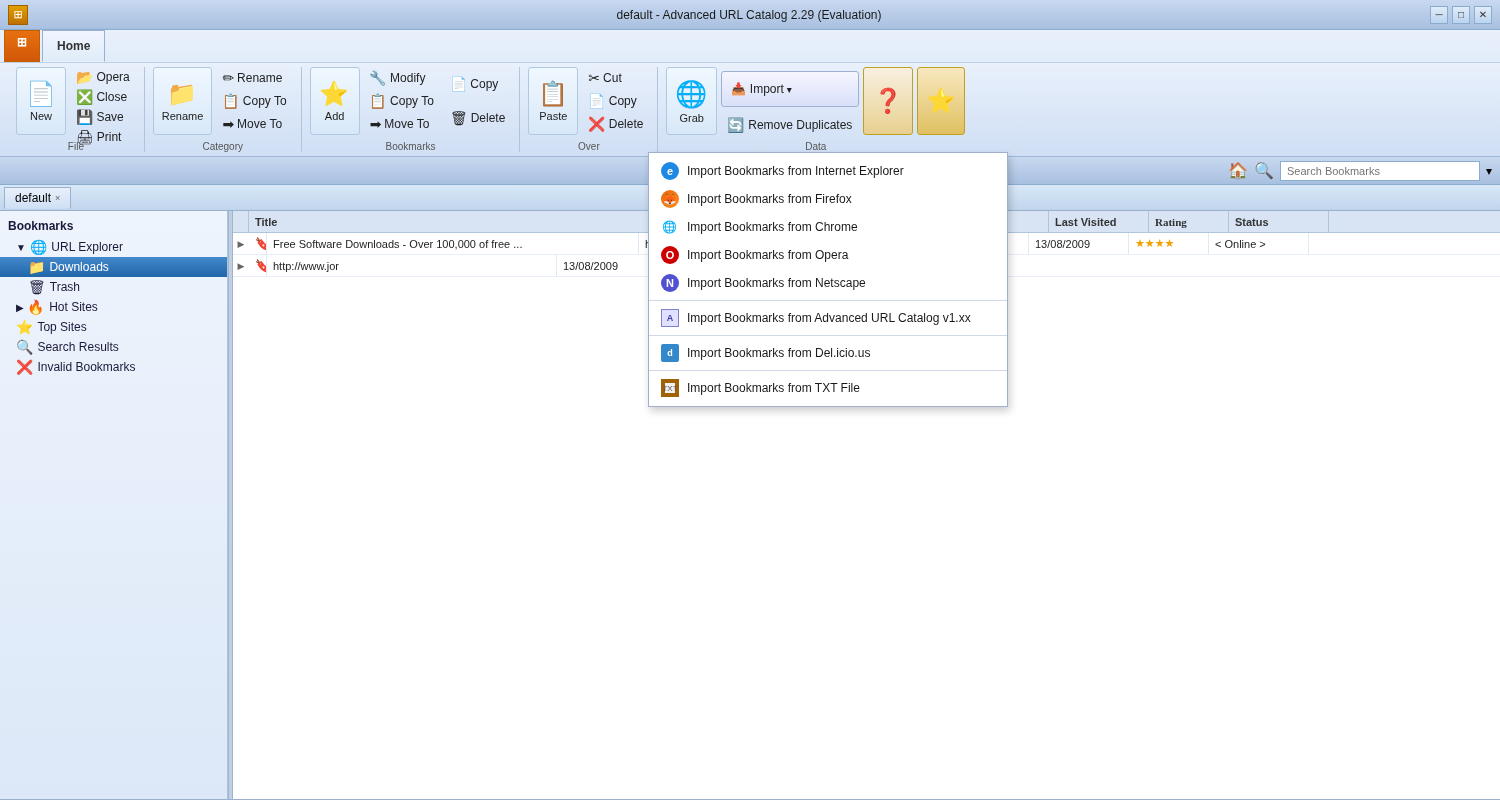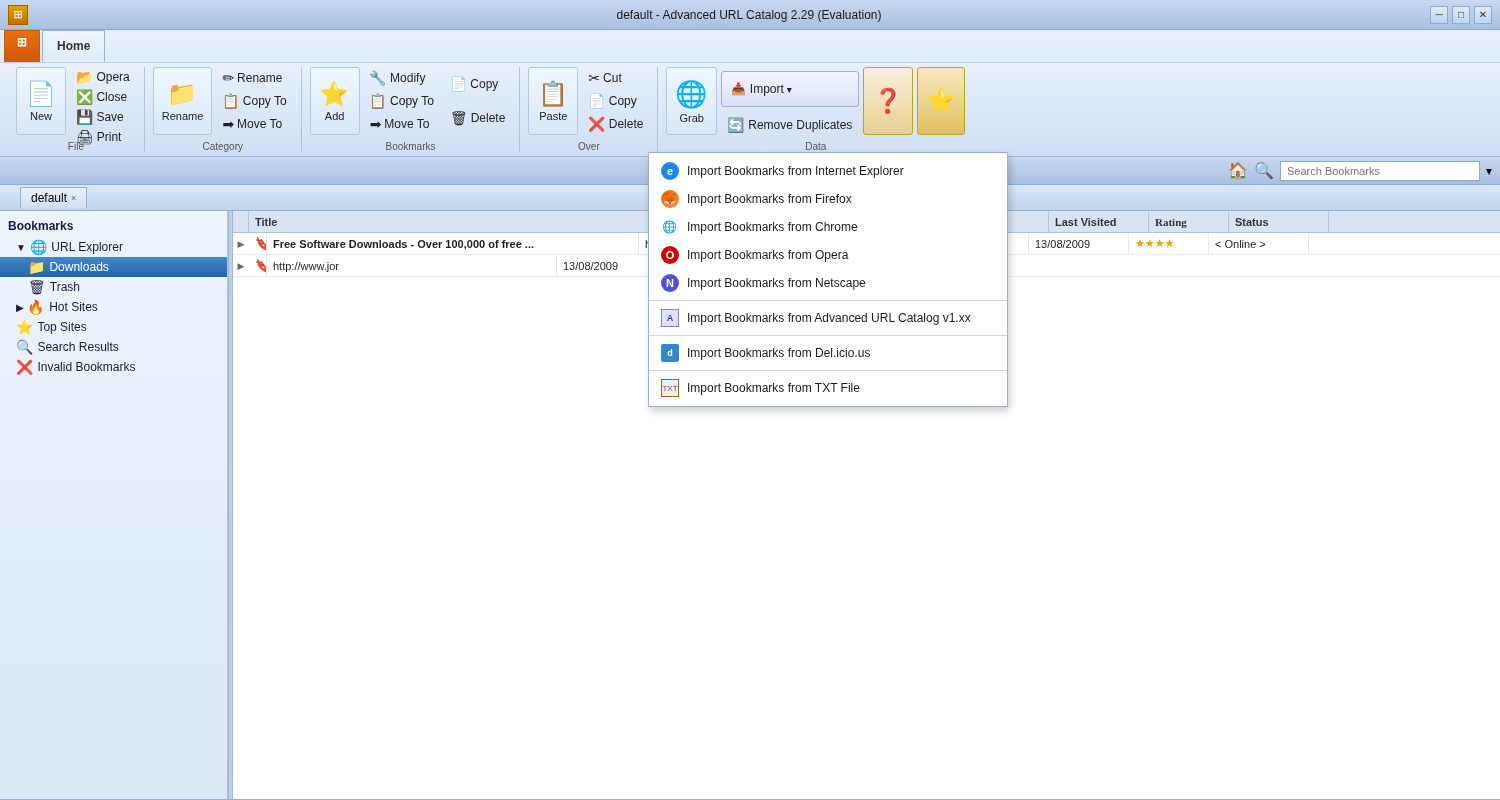--- a/index.html
+++ b/index.html
@@ -149,21 +149,21 @@
       padding: 2px 6px;
       font-size: 11px;
     }
 
     
     .tab-strip {
       background: linear-gradient(to bottom, #d8e8f8, #c0d4ec);
       height: 26px;
       display: flex;
       align-items: center;
-      padding: 0 20px;
+      padding: 0 4px;
       border-bottom: 1px solid #9ab0cc;
     }
     .tab-item {
       display: flex;
       align-items: center;
       gap: 4px;
       padding: 3px 10px;
       background: linear-gradient(to bottom, #e8f0fb, #d0e0f5);
       border: 1px solid #9ab0cc;
       border-bottom: 1px solid #c8dcf0;
@@ -544,21 +544,21 @@
       <div class="col-header col-status">Status</div>
     </div>
 
     <div class="content-body">
 
       <div class="content-row">
         <div class="row-expand">▶</div>
         <div class="content-cell" style="width:18px; min-width:18px;">
           <span style="font-size:12px;">🔖</span>
         </div>
-        <div class="content-cell" style="width:372px;font-weight:bold;">Free Software Downloads - Over 100,000 of free ...</div>
+        <div class="content-cell" style="width:372px;">Free Software Downloads - Over 100,000 of free ...</div>
         <div class="content-cell" style="width:290px;">http://www.jor</div>
         <div class="content-cell" style="width:100px;">13/08/2009</div>
         <div class="content-cell" style="width:100px;">13/08/2009</div>
         <div class="content-cell" style="width:80px; color:#f0a000;">★★★★</div>
         <div class="content-cell" style="width:100px;">&lt; Online &gt;</div>
       </div>
 
       <div class="content-row">
         <div class="row-expand">▶</div>
         <div class="content-cell" style="width:18px; min-width:18px;">
@@ -614,16 +614,16 @@
   <div class="dropdown-separator"></div>
 
   <div class="dropdown-item">
     <div class="item-icon" style="width:18px; height:18px; background:#3388cc; color:white; border-radius:2px; display:flex; align-items:center; justify-content:center; font-size:9px; font-weight:bold;">d</div>
     <span>Import Bookmarks from Del.icio.us</span>
   </div>
   <div class="dropdown-separator"></div>
 
 
   <div class="dropdown-item">
-    <div class="item-icon" style="width:18px; height:18px; background:#f0f0f0; border:1px solid #a16207; color:#555; display:flex; align-items:center; justify-content:center; font-size:8px;">TXT</div>
+    <div class="item-icon" style="width:18px; height:18px; background:#f0f0f0; border:4px solid #a16207; color:#555; display:flex; align-items:center; justify-content:center; font-size:8px;">TXT</div>
     <span>Import Bookmarks from TXT File</span>
   </div>
 </div>
 
 </body></html>

